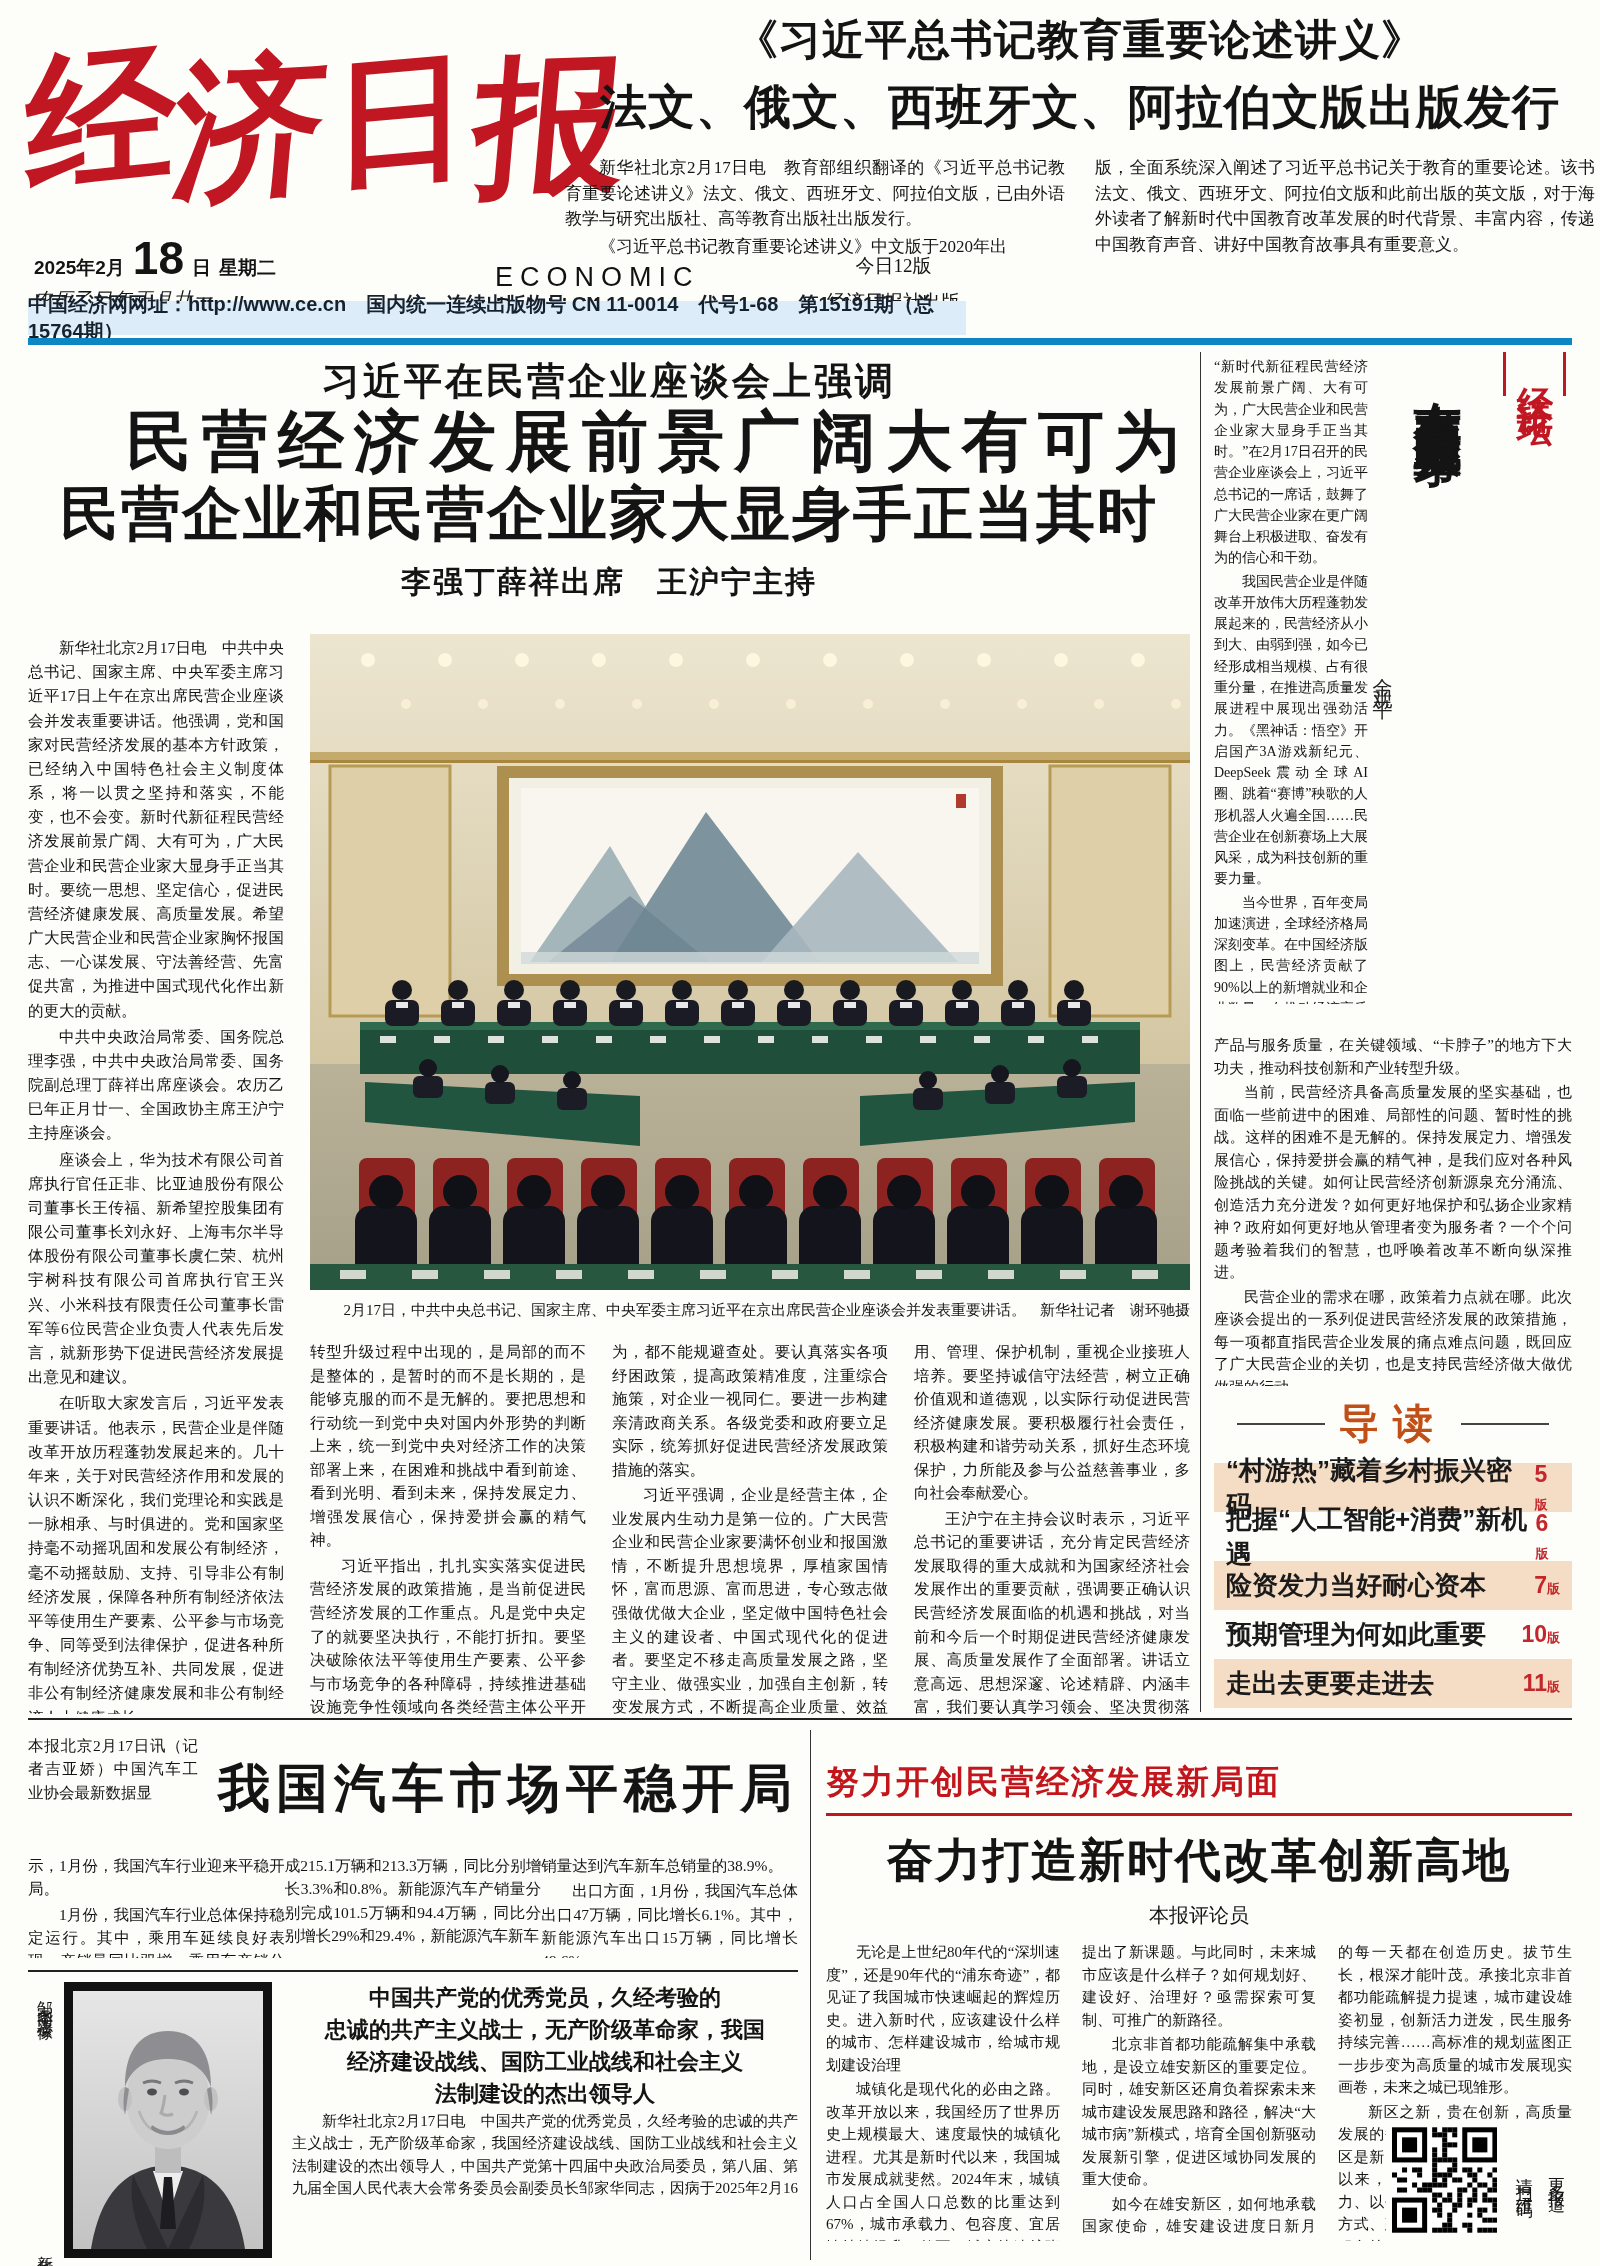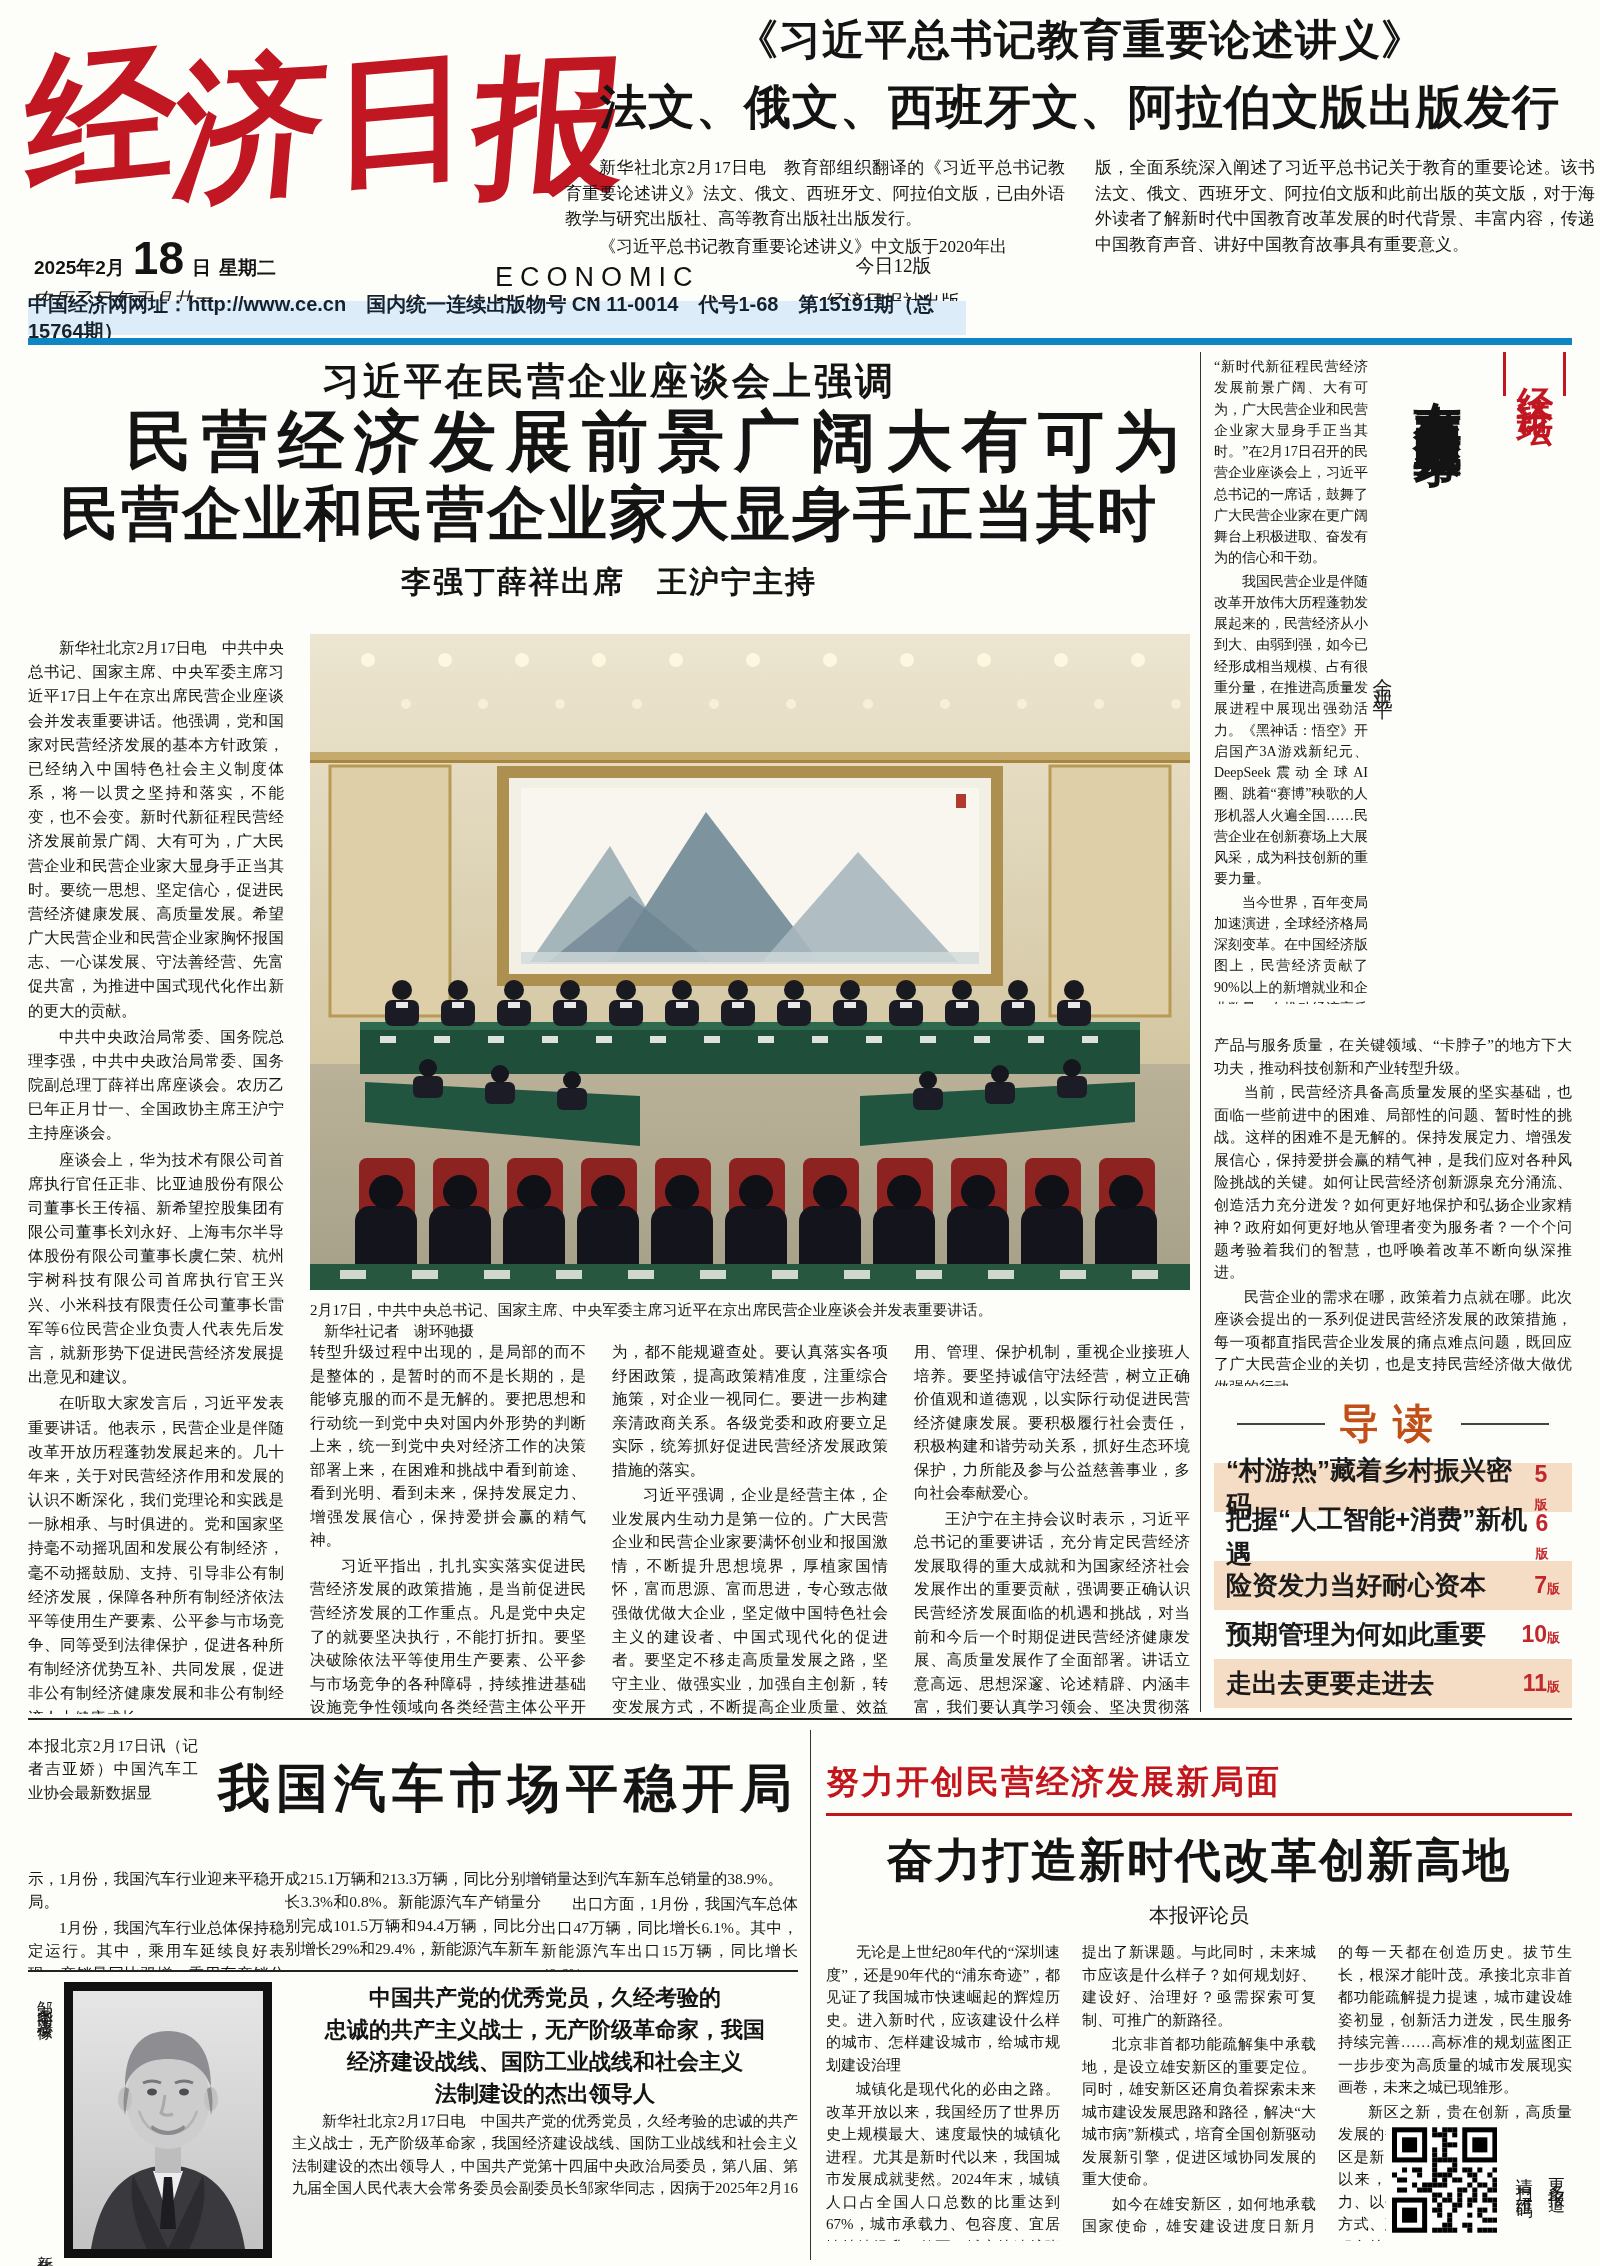--- a/index.html
+++ b/index.html
@@ -42,21 +42,21 @@
   .kicker{text-align:center;font-family:"Liberation Sans",sans-serif;font-size:38px;font-weight:900;letter-spacing:3px;margin-top:4px;}
   .hl1{text-align:right;font-family:"Liberation Sans",sans-serif;font-size:66px;font-weight:900;letter-spacing:10px;line-height:1.05;}
   .hl2{text-align:center;font-family:"Liberation Sans",sans-serif;font-size:59px;font-weight:900;letter-spacing:2px;margin-top:8px;line-height:1.05;}
   .subhead{text-align:center;font-size:30px;font-weight:700;margin-top:16px;letter-spacing:2px;}
   .bodyrow{position:absolute;top:282px;left:0;right:0;bottom:0;}
   .leftcol{position:absolute;left:0;top:2px;width:256px;bottom:0;overflow:hidden;
            font-size:15.5px;line-height:1.56;text-align:justify;}
   .photo{position:absolute;left:282px;top:0;width:880px;height:656px;background:#cbbd99;}
   .photo svg{display:block;}
   .caption{position:absolute;left:282px;top:666px;width:880px;display:flex;justify-content:flex-end;
-           font-size:15px;line-height:1.4;flex-direction:column;}
+           font-size:15px;line-height:1.4;}
   .caption .cred{flex-shrink:0;padding-left:14px;}
   .undercols{position:absolute;left:282px;top:706px;width:880px;bottom:0;display:flex;gap:26px;}
   .ucol{flex:1;overflow:hidden;font-size:15.5px;line-height:1.52;text-align:justify;}
 
   .vd1{position:absolute;left:1200px;top:352px;width:1px;height:1360px;background:#333;}
 
   
   .forum{position:absolute;left:1214px;top:352px;width:358px;height:1360px;}
   .f-narrow{position:absolute;left:0;top:4px;width:154px;height:648px;overflow:hidden;
             font-size:14px;line-height:1.52;text-align:justify;}
@@ -80,21 +80,21 @@
 
   .hrule1{position:absolute;left:28px;top:1718px;width:1544px;height:2px;background:#222;}
   .vd2{position:absolute;left:810px;top:1730px;width:1px;height:530px;background:#333;}
 
   
   .autostory{position:absolute;left:28px;top:1734px;width:770px;height:230px;}
   .as-top{display:flex;gap:20px;}
   .as-intro{width:172px;height:118px;overflow:hidden;font-size:15.5px;line-height:1.5;text-align:justify;}
   .as-headline{flex:1;text-align:center;font-family:"Liberation Sans",sans-serif;font-size:52px;font-weight:900;
                letter-spacing:6px;padding-top:20px;}
-  .as-cols{display:flex;margin-top:15px;height:104px;}
+  .as-cols{display:flex;margin-top:2px;height:104px;}
   .as-col{flex:1;overflow:hidden;font-size:15.5px;line-height:1.5;text-align:justify;}
   .hrule2{position:absolute;left:28px;top:1970px;width:770px;height:2px;background:#222;}
 
   
   .obituary{position:absolute;left:28px;top:1982px;width:770px;height:280px;display:flex;}
   .ob-captions{width:36px;position:relative;}
   .ob-cap-top{position:absolute;top:6px;left:6px;writing-mode:vertical-rl;font-size:16px;letter-spacing:4px;}
   .ob-cap-bot{position:absolute;bottom:4px;left:6px;writing-mode:vertical-rl;font-size:16px;letter-spacing:4px;}
   .ob-photo{width:208px;height:276px;background:#111;padding:9px;box-sizing:border-box;}
   .ob-photo svg{display:block;}

